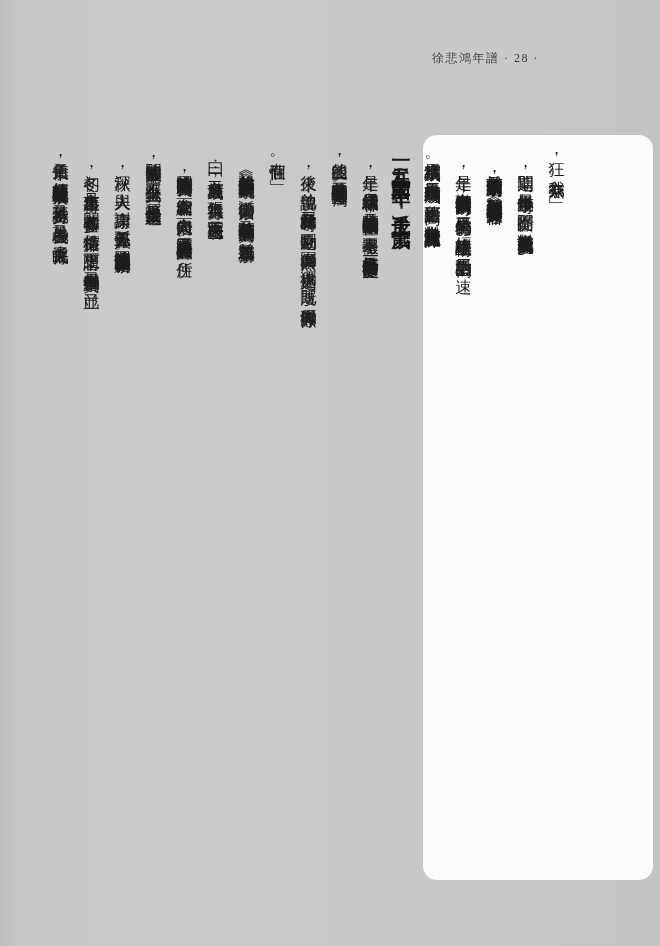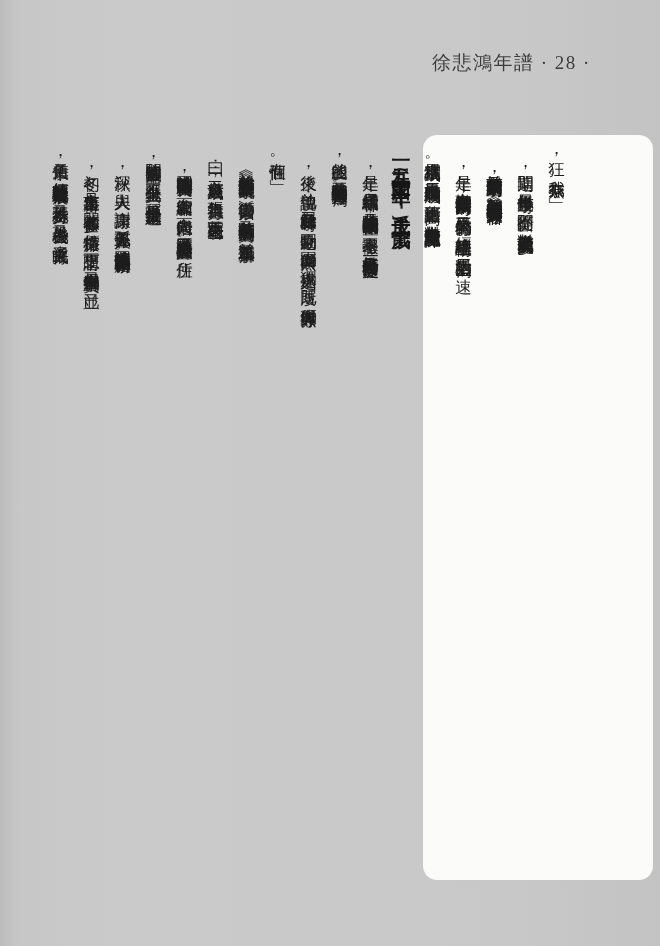--- a/index.html
+++ b/index.html
@@ -8,21 +8,21 @@
     width: 660px;
     height: 946px;
     overflow: hidden;
     background: linear-gradient(90deg, #bcbcbc 0px, #c7c7c7 18px, #cacaca 120px, #c8c8c8 520px, #c3c3c3 660px);
     font-family: "Liberation Serif", "DejaVu Serif", serif;
   }
   .header {
     position: absolute;
     top: 50px;
     left: 432px;
-    font-size: 19px;
+    font-size: 12px;
     letter-spacing: 1.5px;
     color: #3c3c3c;
     white-space: nowrap;
   }
   .highlight-box {
     position: absolute;
     left: 423px;
     top: 135px;
     width: 230px;
     height: 745px;

